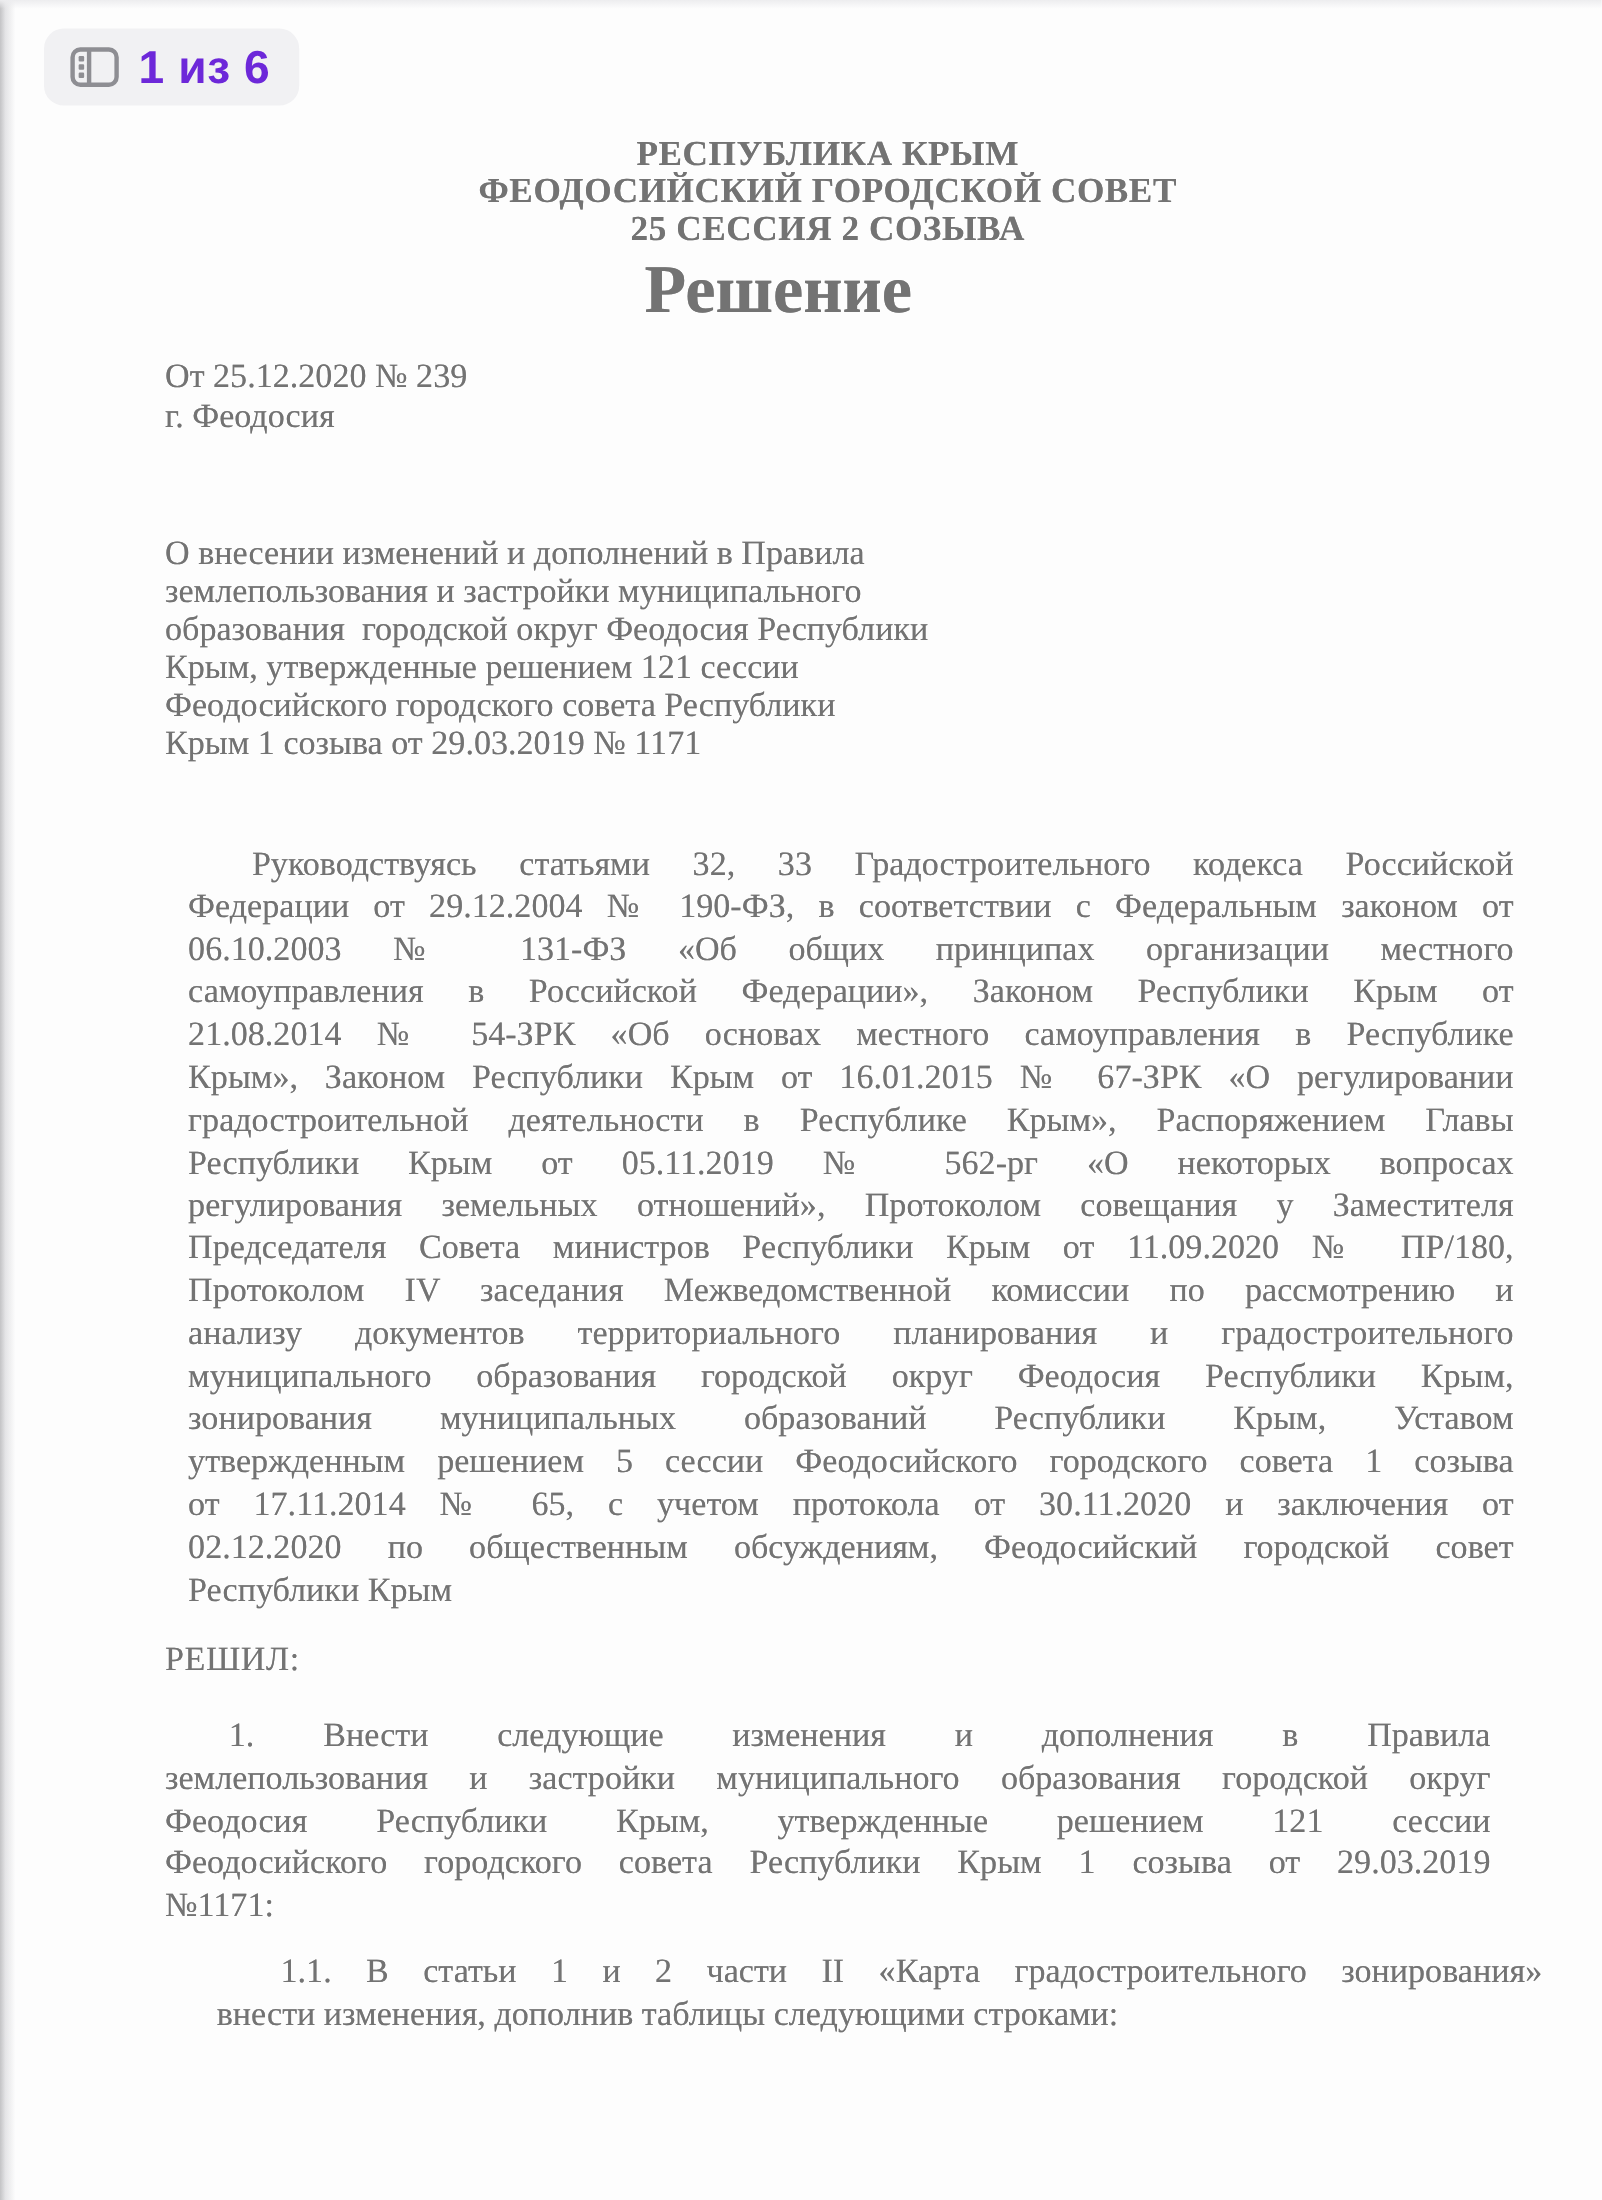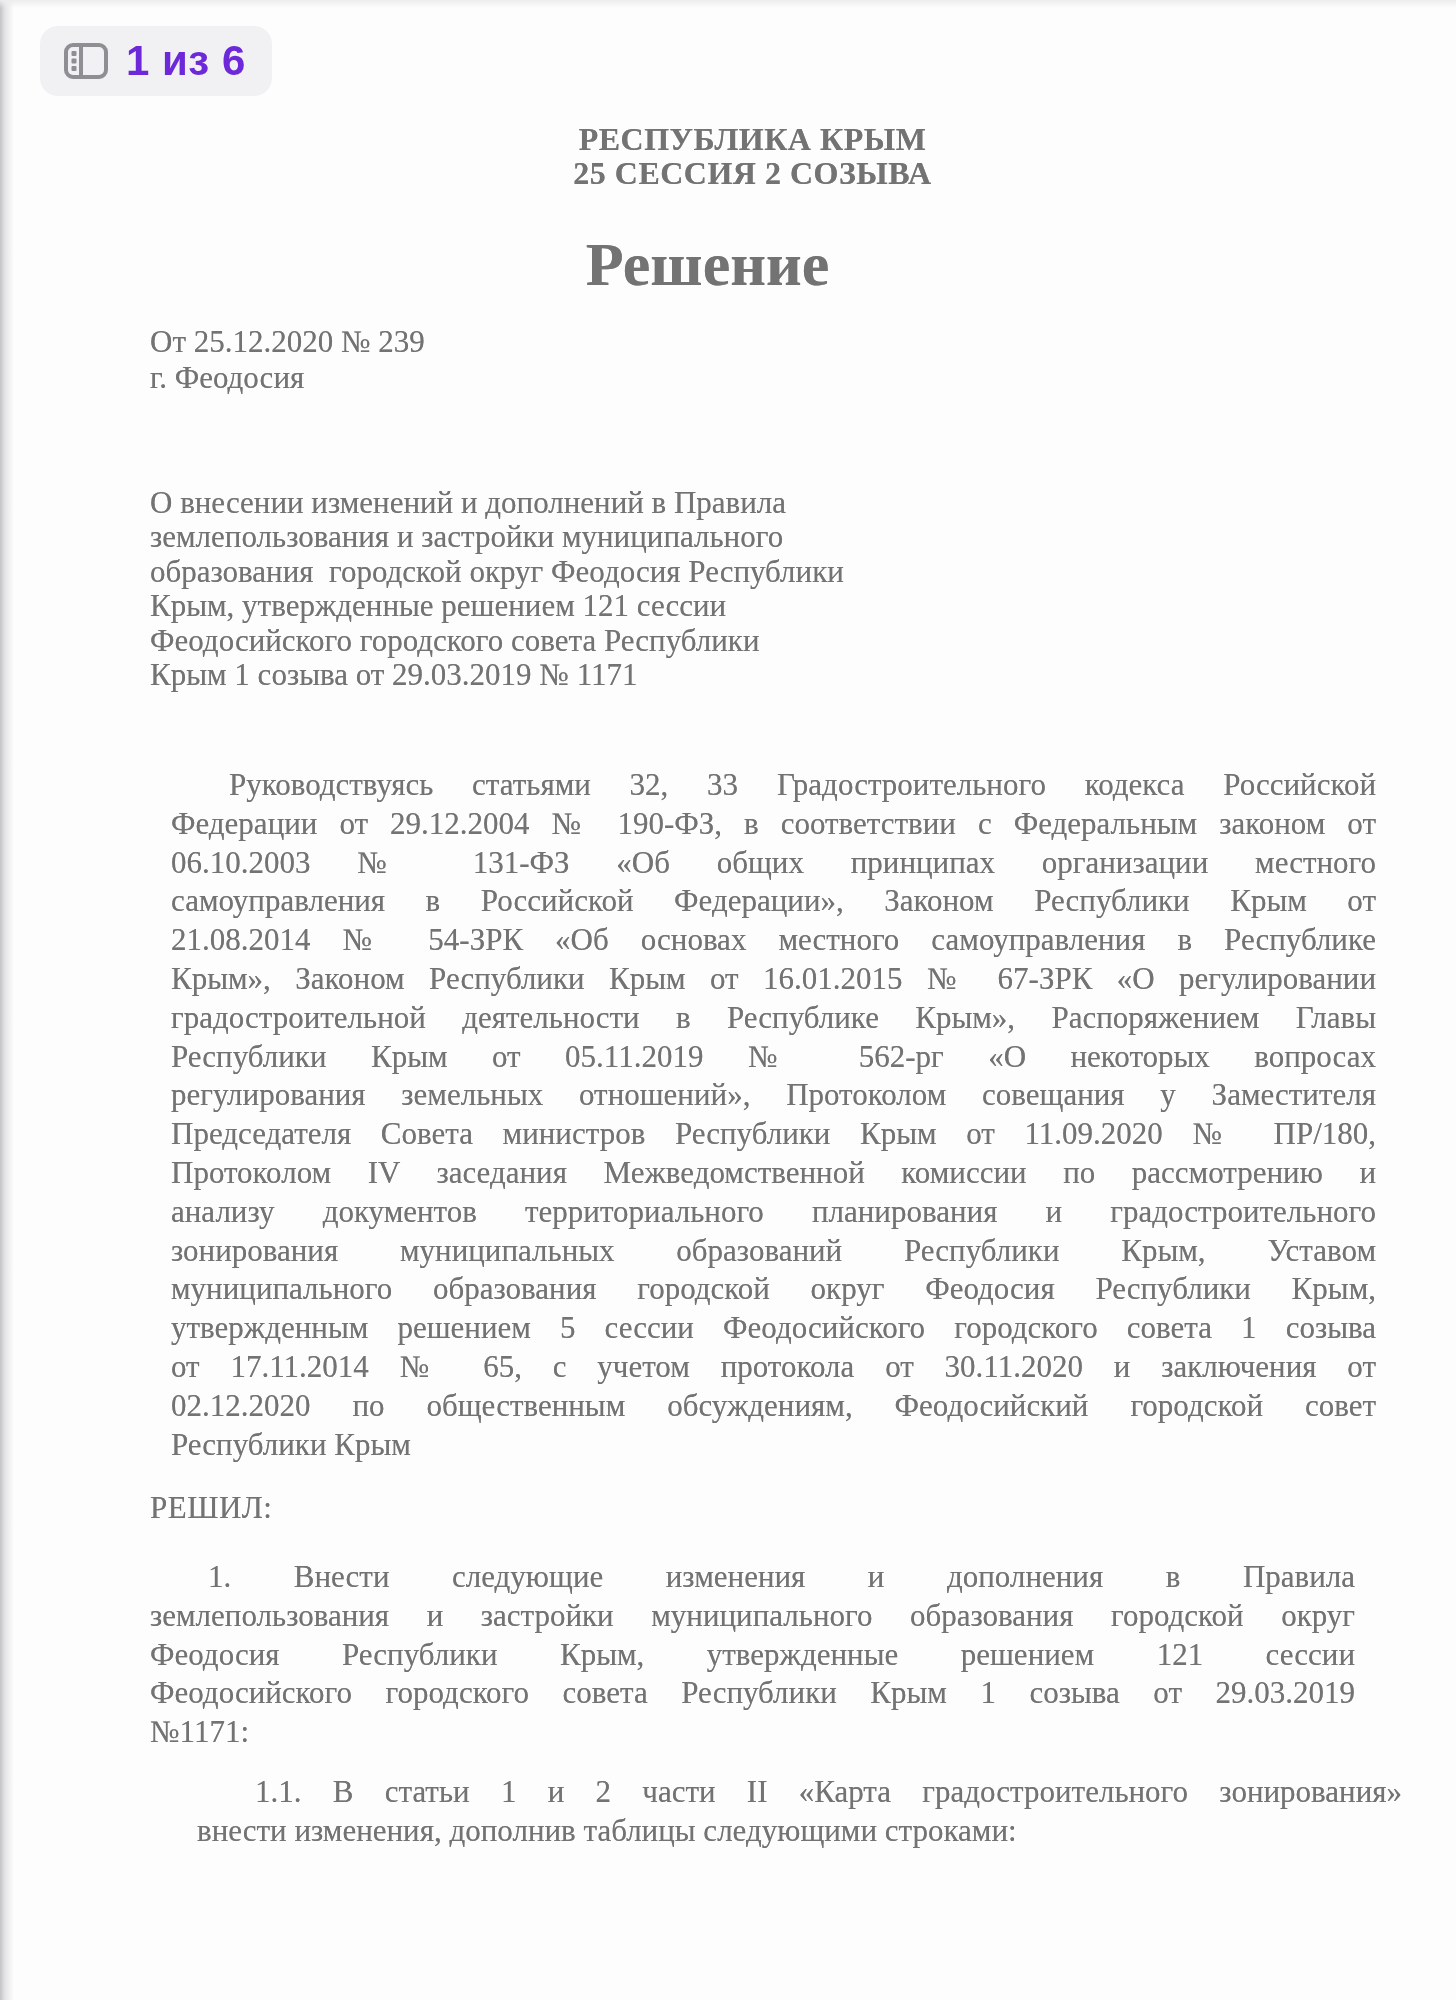--- a/index.html
+++ b/index.html
@@ -76,20 +76,21 @@
     <rect x="9.5" y="21.5" width="5" height="5" rx="1" fill="#8e8e93"></rect>
     <rect x="9.5" y="29" width="5" height="5" rx="1" fill="#8e8e93"></rect>
   </svg>
   <span class="label" style="color: #6d28d9;">1 из 6</span>
 </div>
 
 <div class="doc" style="color: #737373;">
 
   <div class="col doc-header">
       <div class="line">РЕСПУБЛИКА КРЫМ</div>
+      <div class="line">ФЕОДОСИЙСКИЙ ГОРОДСКОЙ СОВЕТ</div>
       <div class="line">25 СЕССИЯ 2 СОЗЫВА</div>
     </div>
 
   <div class="col doc-title">Решение</div>
 
   <div class="col doc-date">
     <div class="line">От 25.12.2020 № 239</div>
     <div class="line">г. Феодосия</div>
   </div>
 
@@ -101,22 +102,22 @@
       <div class="line">06.10.2003 № 131-ФЗ «Об общих принципах организации местного</div>
       <div class="line">самоуправления в Российской Федерации», Законом Республики Крым от</div>
       <div class="line">21.08.2014 № 54-ЗРК «Об основах местного самоуправления в Республике</div>
       <div class="line">Крым», Законом Республики Крым от 16.01.2015 № 67-ЗРК «О регулировании</div>
       <div class="line">градостроительной деятельности в Республике Крым», Распоряжением Главы</div>
       <div class="line">Республики Крым от 05.11.2019 № 562-рг «О некоторых вопросах</div>
       <div class="line">регулирования земельных отношений», Протоколом совещания у Заместителя</div>
       <div class="line">Председателя Совета министров Республики Крым от 11.09.2020 № ПР/180,</div>
       <div class="line">Протоколом IV заседания Межведомственной комиссии по рассмотрению и</div>
       <div class="line">анализу документов территориального планирования и градостроительного</div>
+      <div class="line">муниципального образования городской округ Феодосия Республики Крым,</div>
       <div class="line">зонирования муниципальных образований Республики Крым, Уставом</div>
-      <div class="line">муниципального образования городской округ Феодосия Республики Крым,</div>
       <div class="line">утвержденным решением 5 сессии Феодосийского городского совета 1 созыва</div>
       <div class="line">от 17.11.2014 № 65, с учетом протокола от 30.11.2020 и заключения от</div>
       <div class="line">02.12.2020 по общественным обсуждениям, Феодосийский городской совет</div>
       <div class="line">Республики Крым</div>
     </div>
 
   <div class="col resolved">РЕШИЛ:</div>
 
   <div class="col para item1 just indent">
       <div class="line">1. Внести следующие изменения и дополнения в Правила</div>

